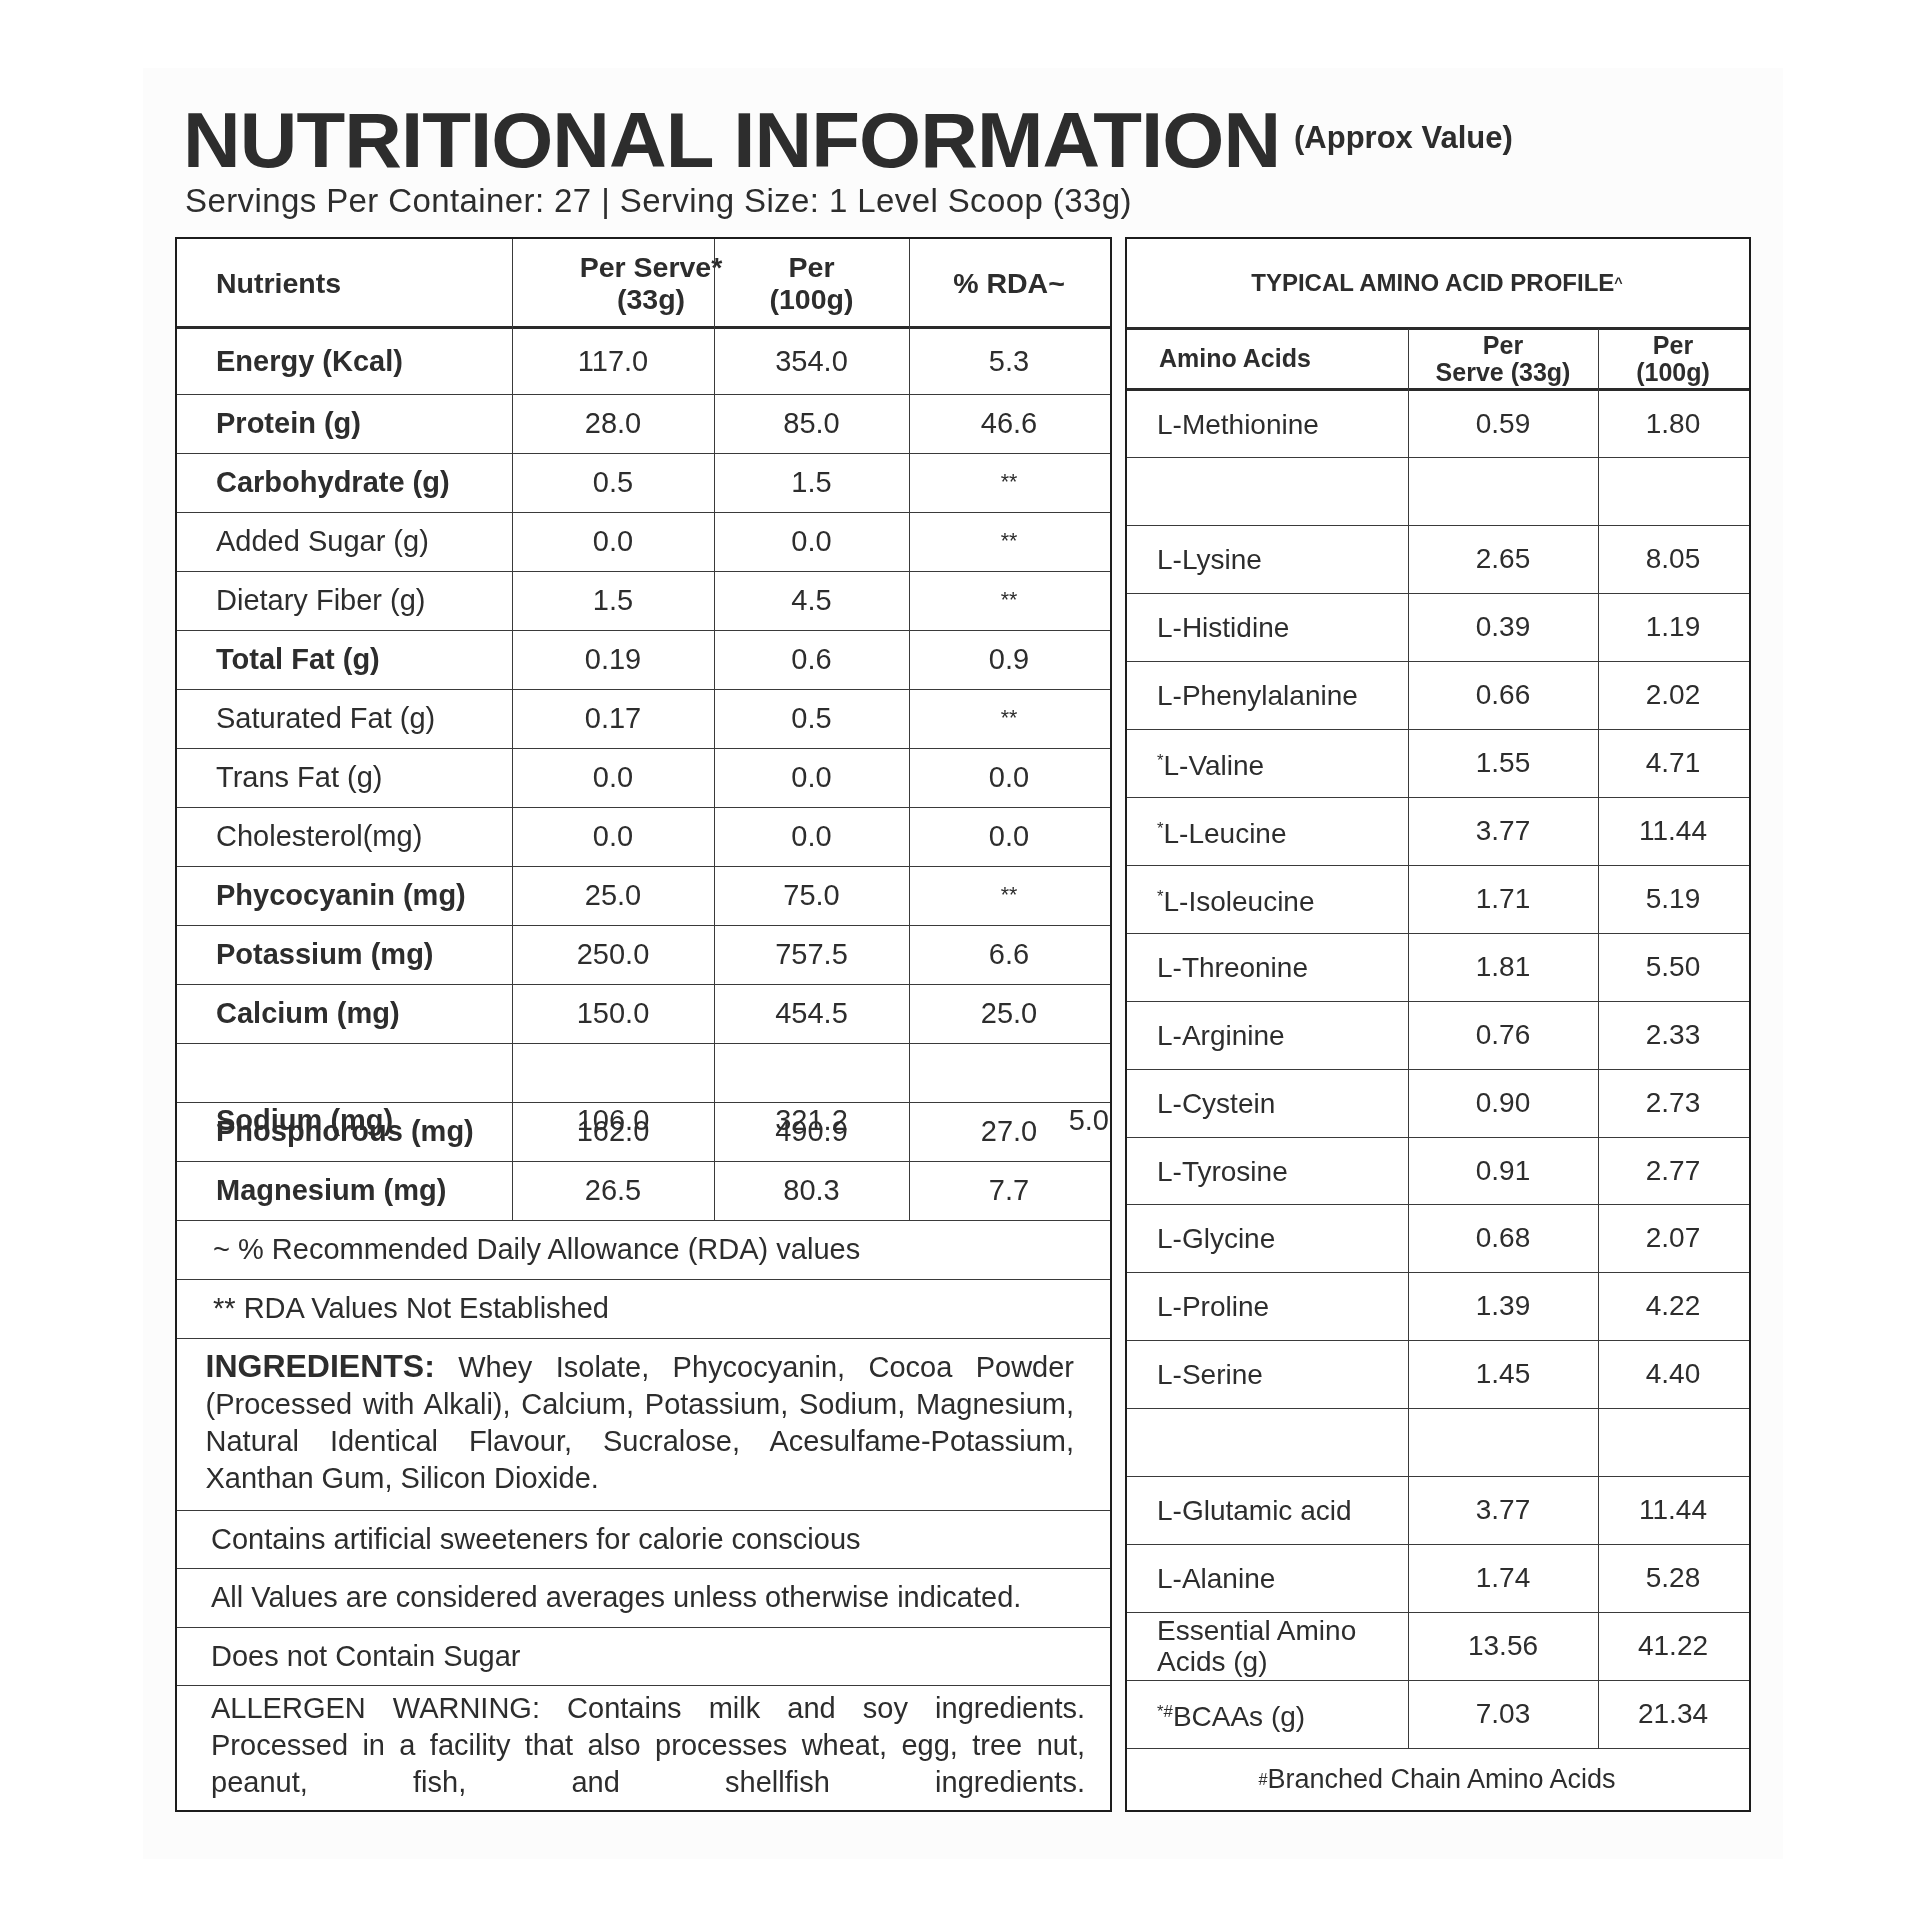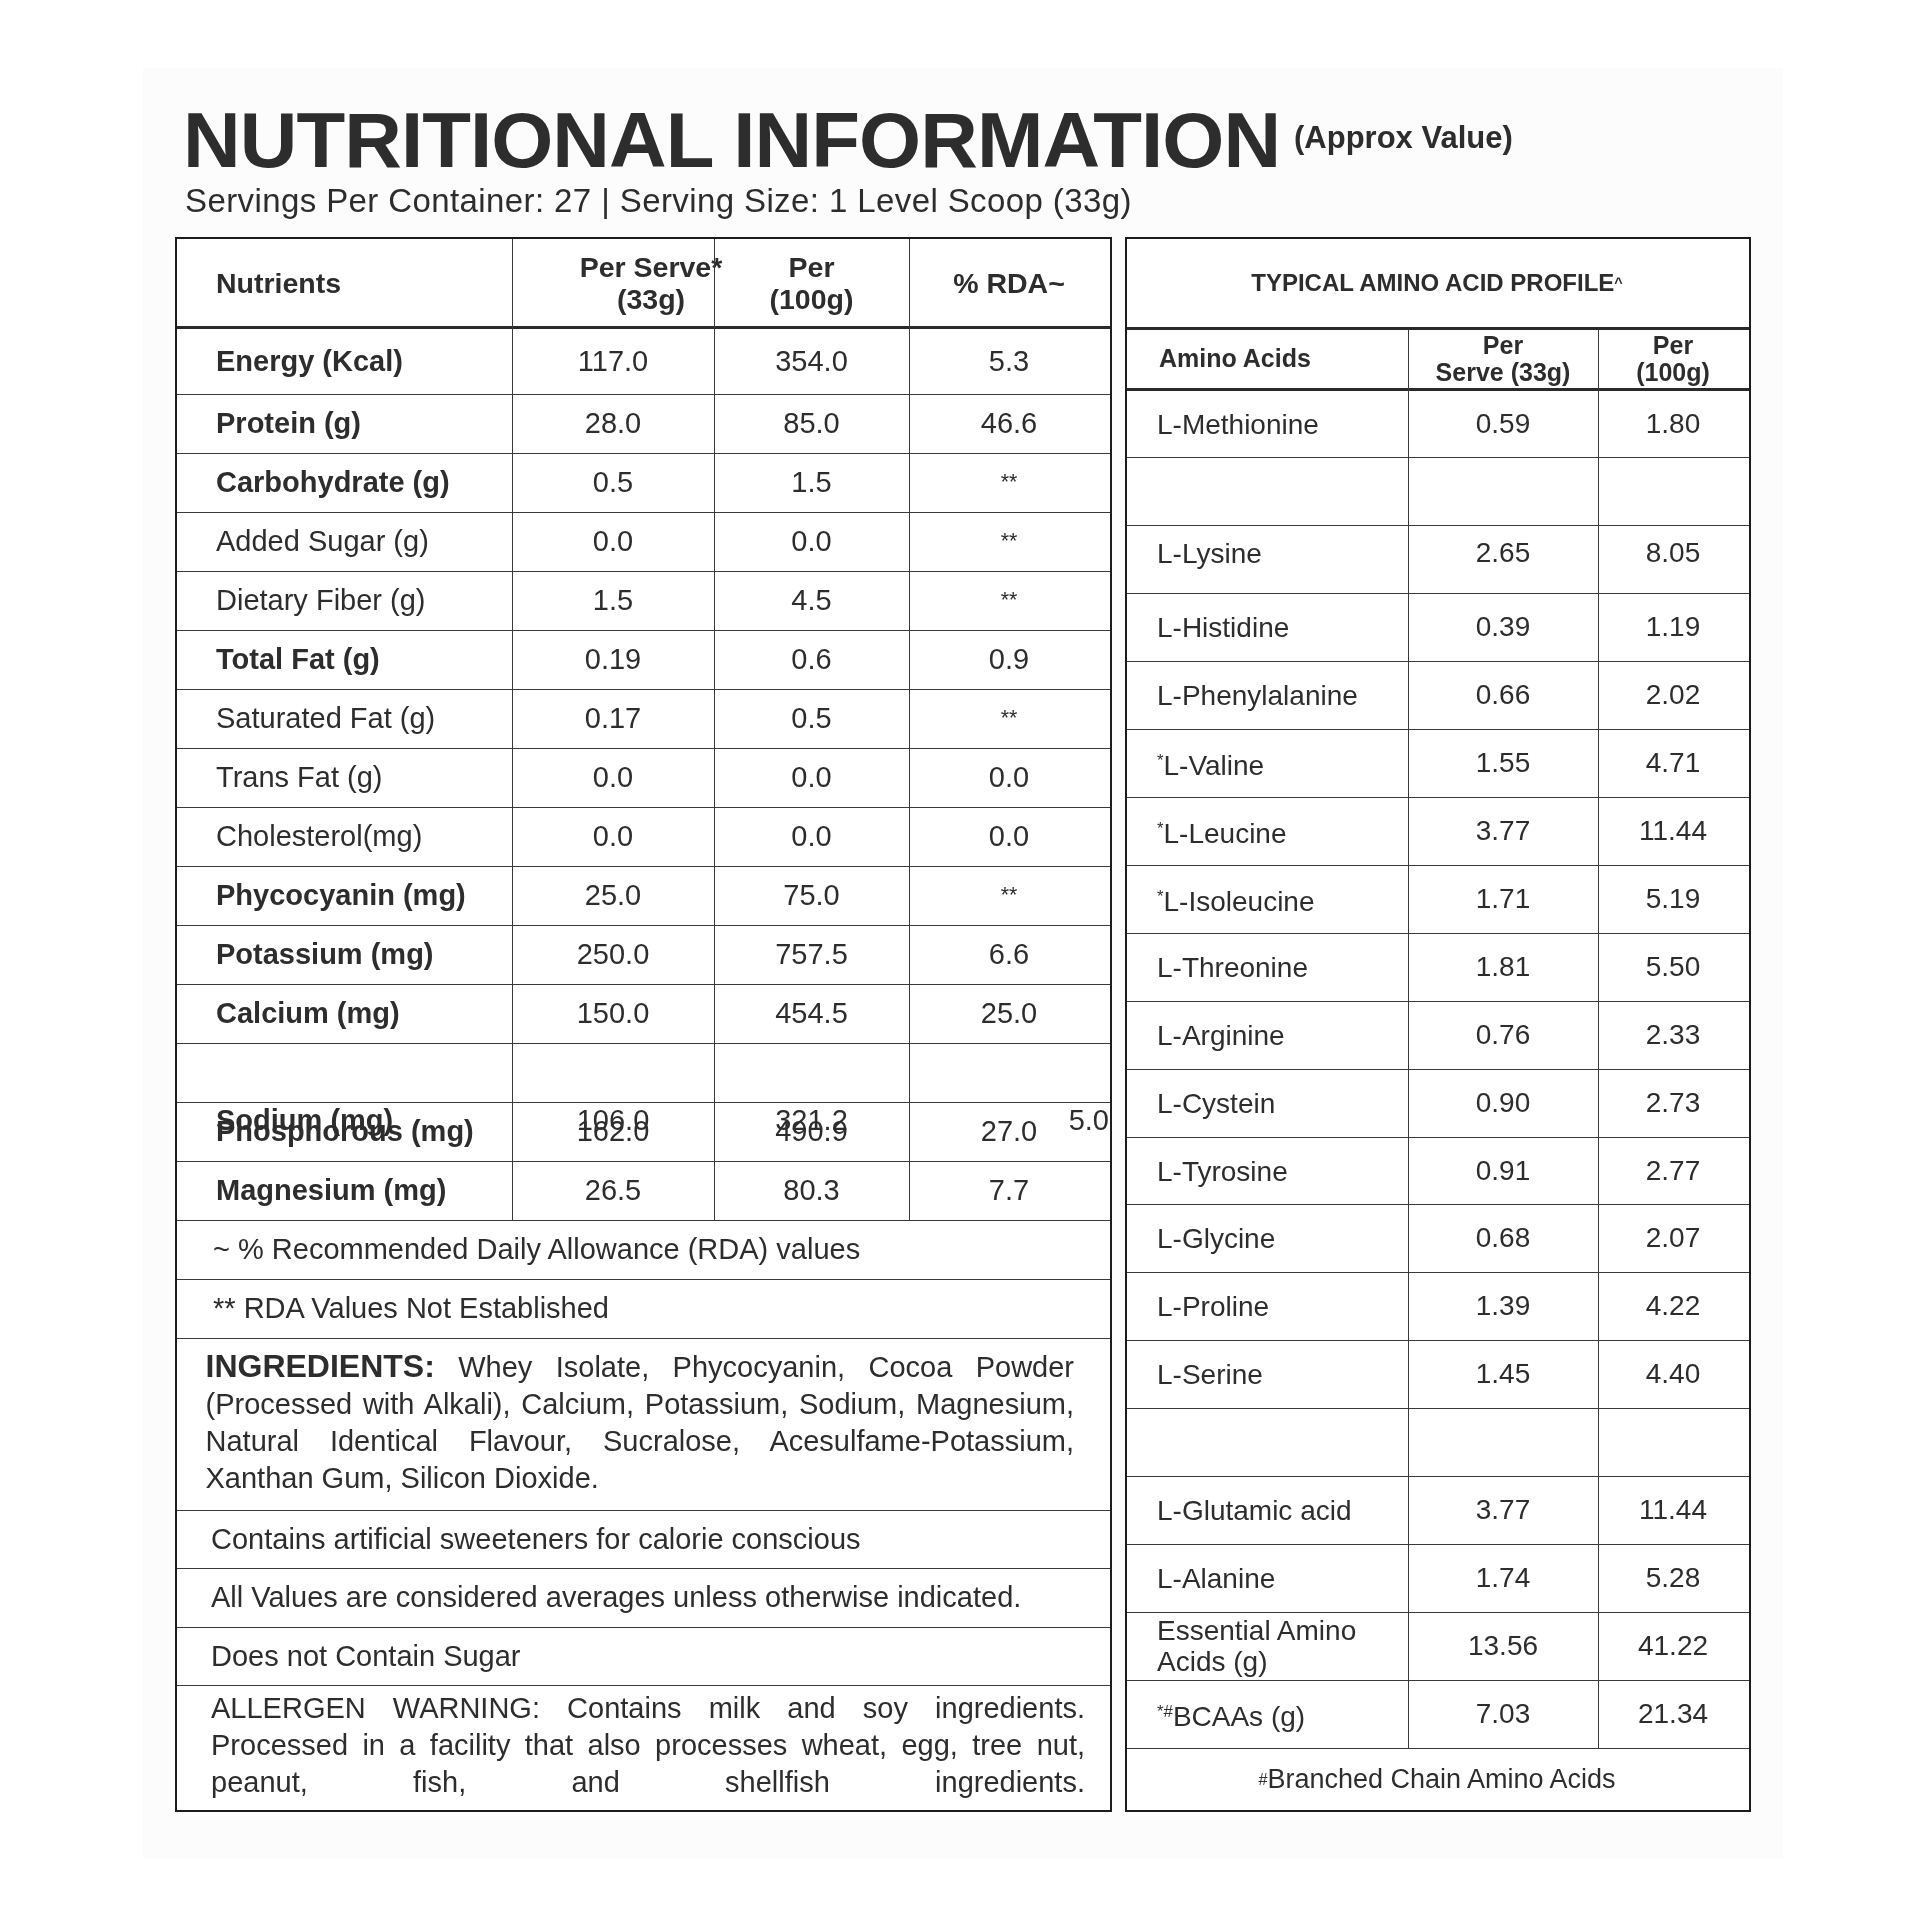--- a/index.html
+++ b/index.html
@@ -350,21 +350,21 @@
       </div>
       <div class="cell aval c" style="left:281px; top:0px; width:190px; height:68px;">
         <span>0.59</span>
       </div>
       <div class="cell aval c" style="left:471px; top:0px; width:150px; height:68px;">
         <span>1.80</span>
       </div>
     </div>
     <div class="hline" style="top:218px;"></div>
     <div class="hline" style="top:286px;"></div>
-    <div style="position:absolute; left:0; top:280px; width:100%; height:68px;">
+    <div style="position:absolute; left:0; top:286px; width:100%; height:68px;">
       <div class="cell aname" style="left: 0px; top: 0px; width: 281px; height: 68px; padding-right: 9px;">
         <span><span>L-Lysine</span></span>
       </div>
       <div class="cell aval c" style="left:281px; top:0px; width:190px; height:68px;">
         <span>2.65</span>
       </div>
       <div class="cell aval c" style="left:471px; top:0px; width:150px; height:68px;">
         <span>8.05</span>
       </div>
     </div>

